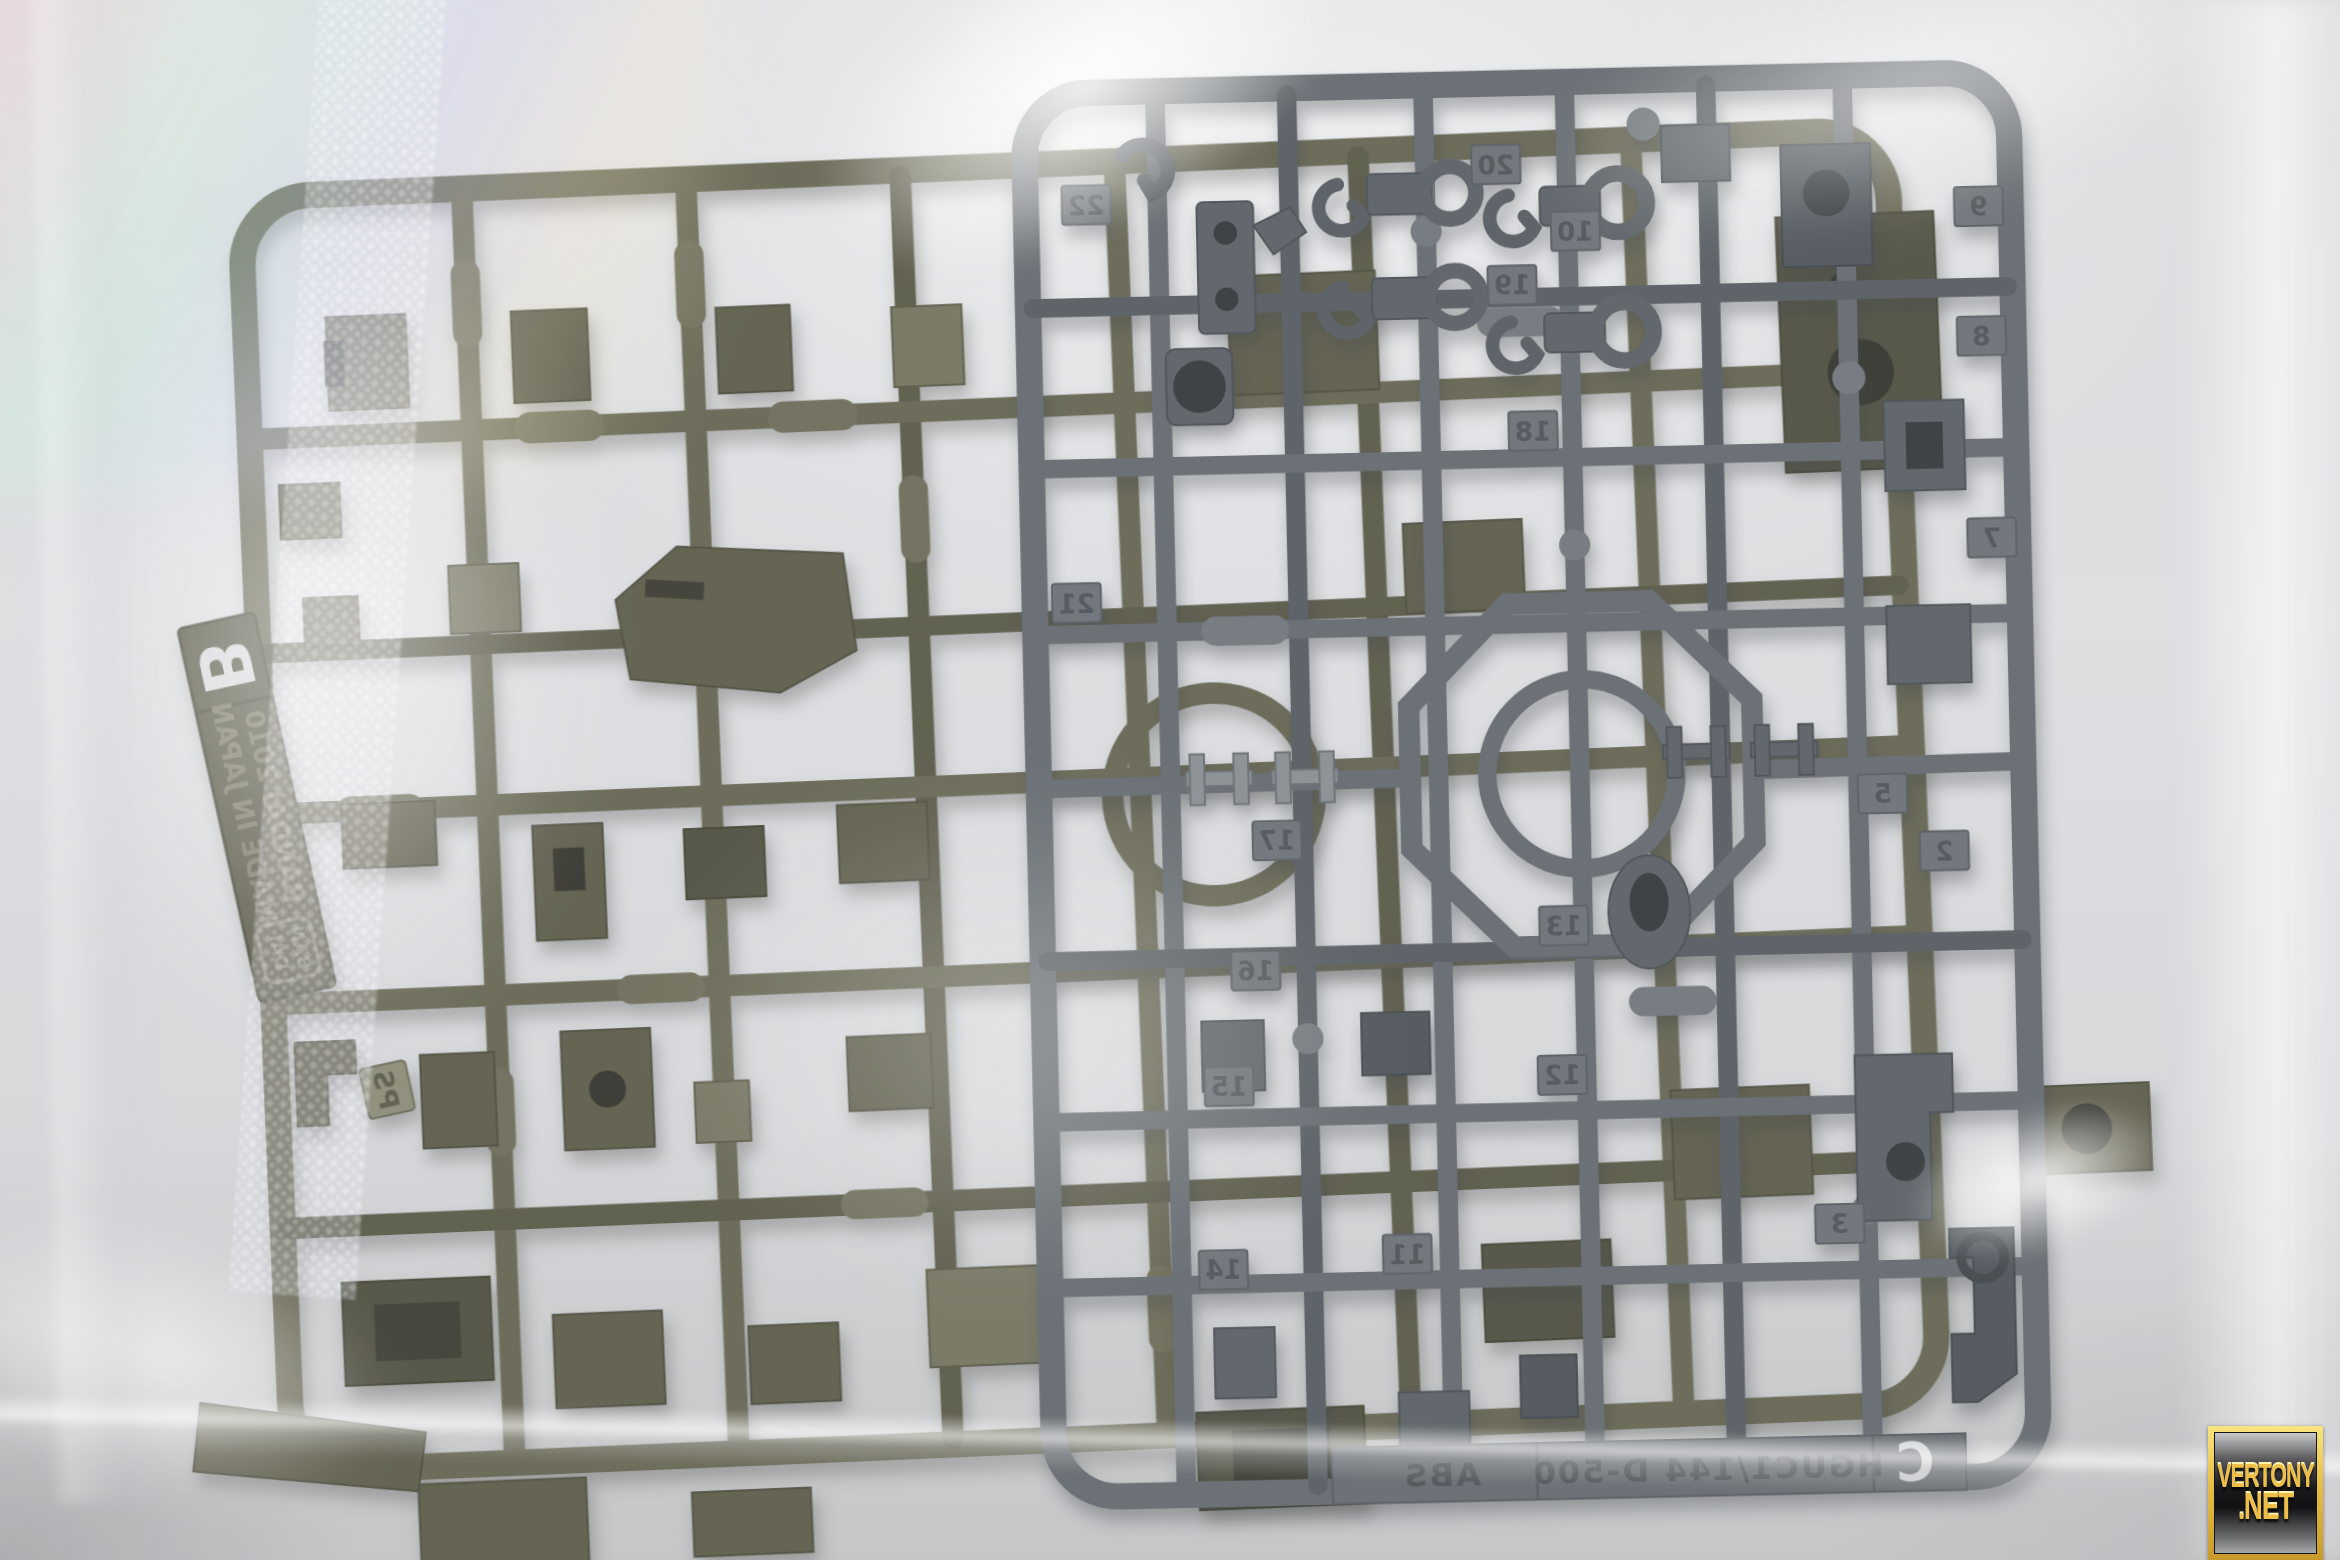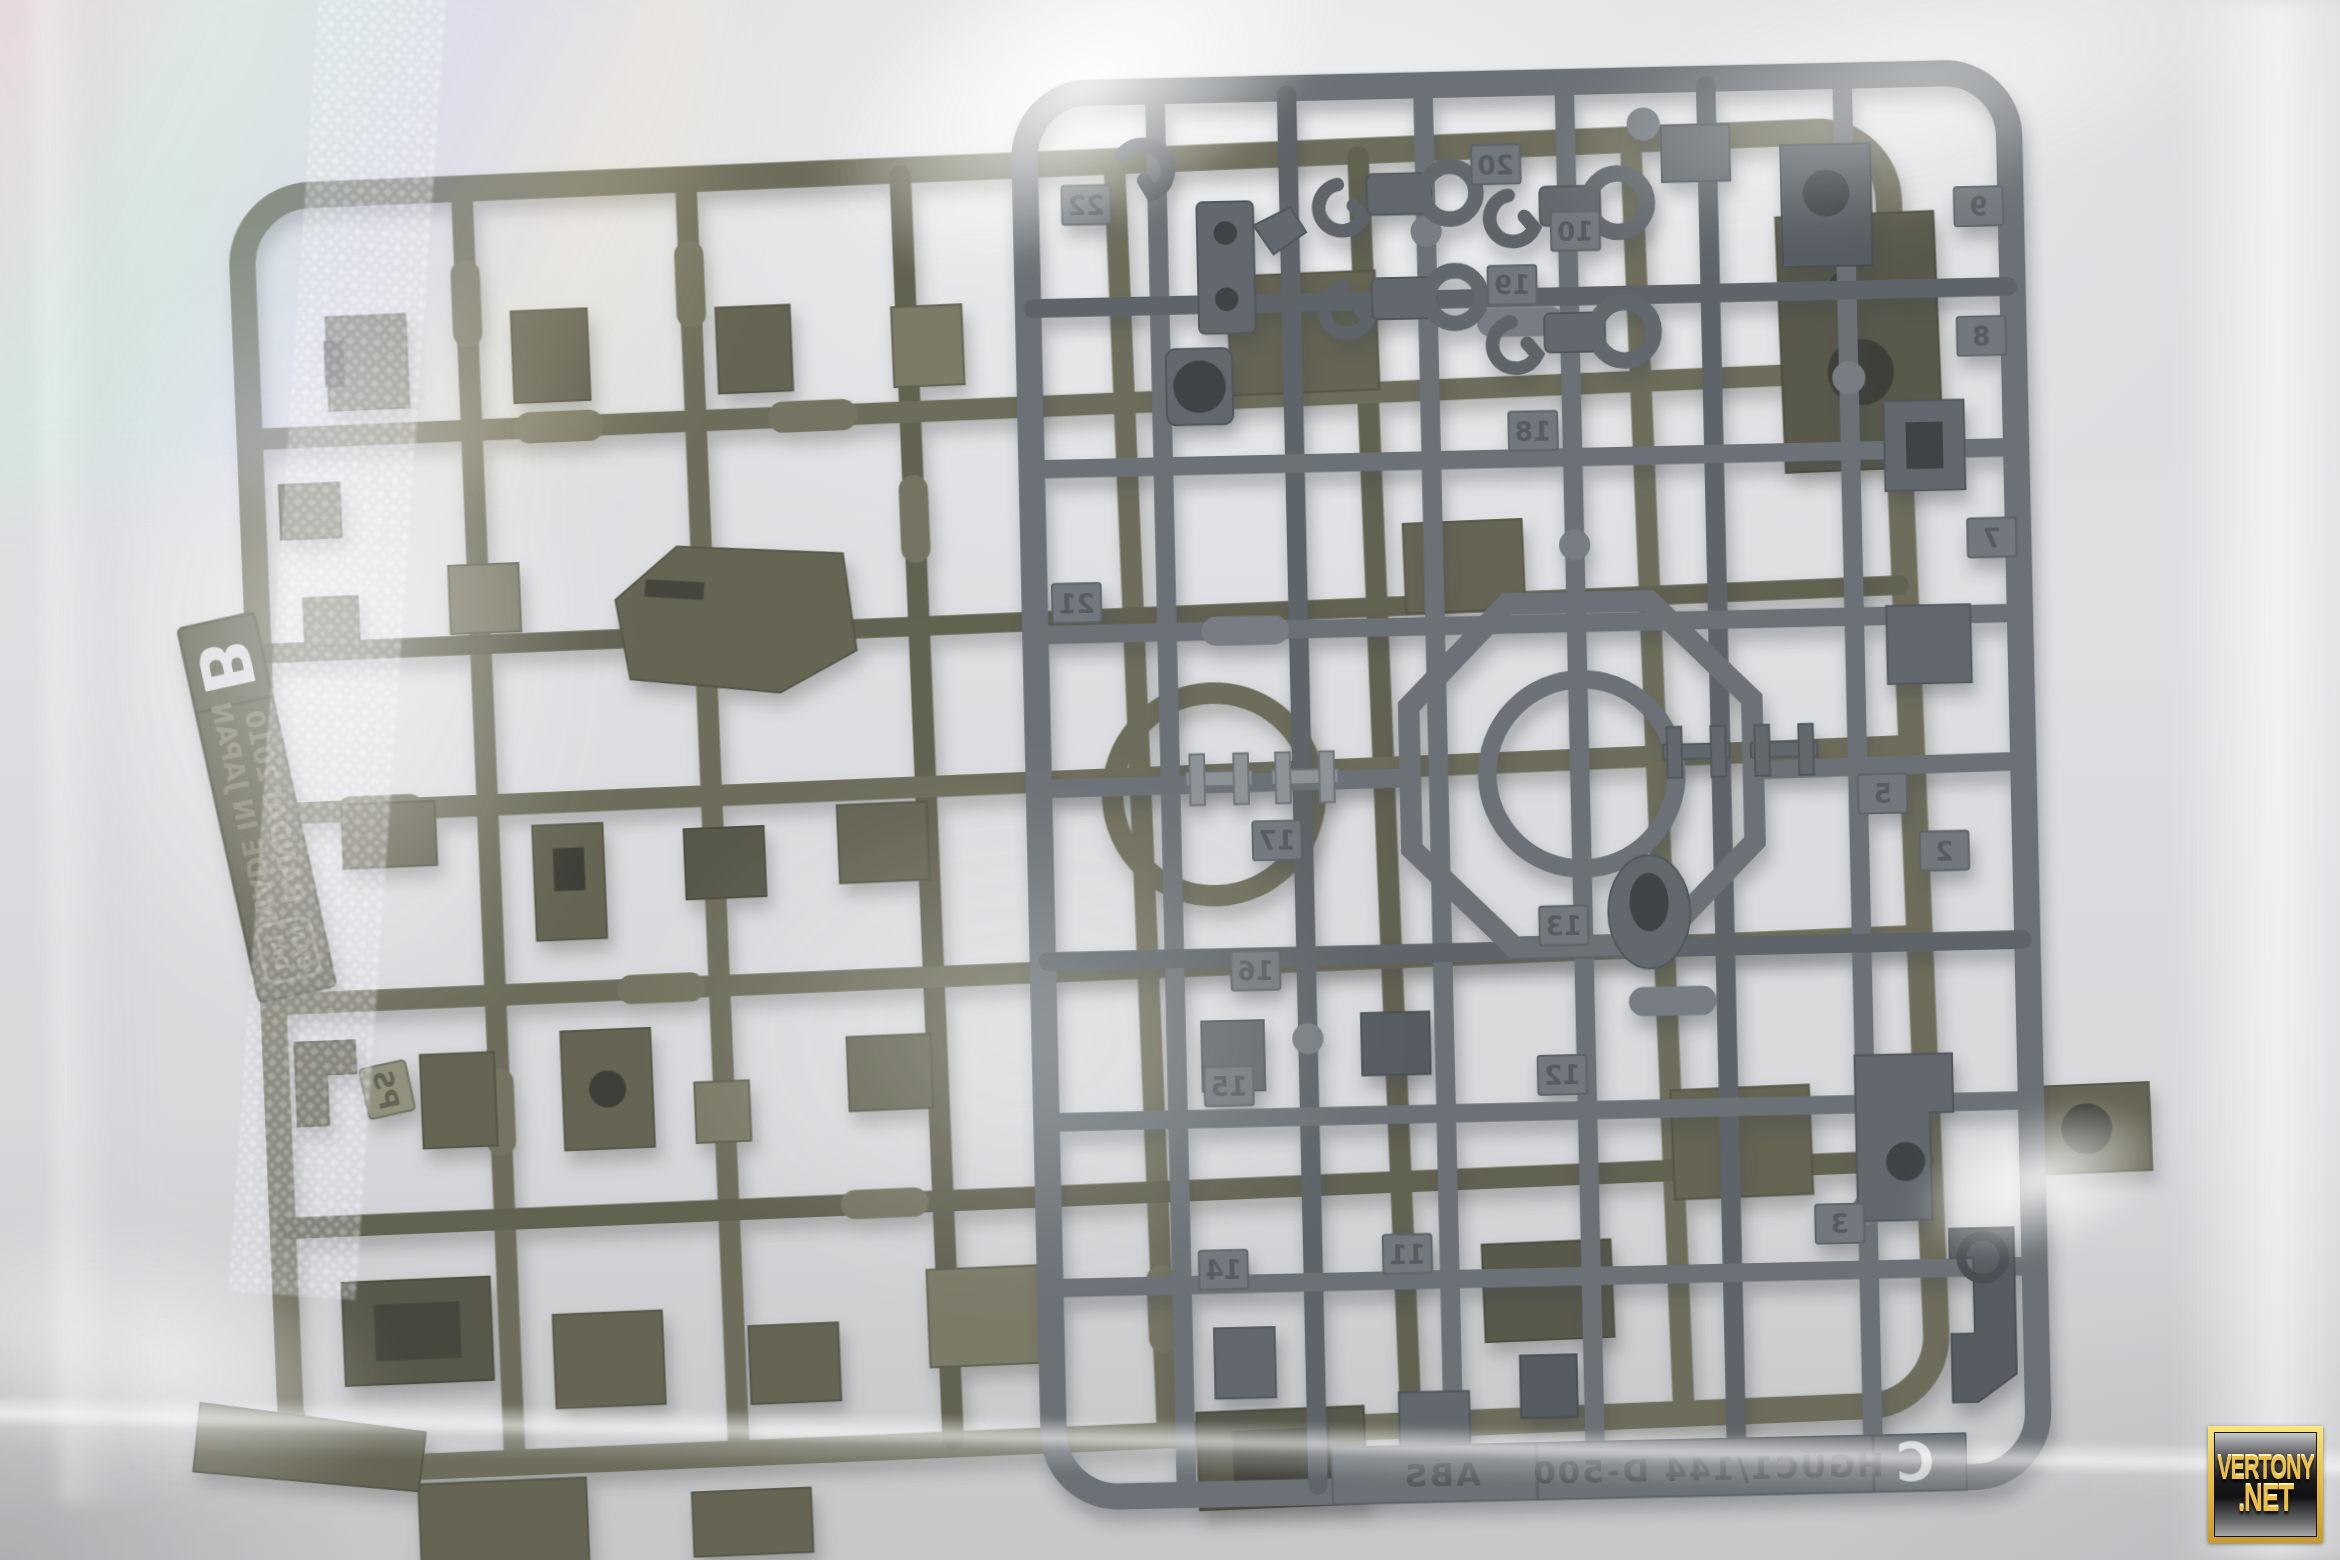--- a/index.html
+++ b/index.html
@@ -33,21 +33,21 @@
   .g-hole{fill:#22262a;}
   .g-tagplate{fill:#5f646a;stroke:#474d53;stroke-width:2;}
   .tag-num{font:700 27px "DejaVu Sans",sans-serif;fill:#3a3f45;text-anchor:middle;opacity:.9;}
   .emboss-o{font:700 27px "DejaVu Sans",sans-serif;fill:#73715a;text-anchor:middle;opacity:.95;}
   .cutout-o{font:700 72px "DejaVu Sans",sans-serif;fill:#d6d7d9;text-anchor:middle;}
   .cutout-g{font:700 54px "DejaVu Sans",sans-serif;fill:#cfd0d2;text-anchor:middle;}
   .emboss-g{font:700 33px "DejaVu Sans",sans-serif;fill:#363b40;text-anchor:middle;opacity:.85;letter-spacing:2px;}
   .logo-txt{font:700 19px "DejaVu Sans",sans-serif;fill:#73715a;text-anchor:middle;}
   
   .watermark{
-    position:absolute;left:2208px;top:1426px;width:115px;height:117px;box-sizing:border-box;
+    position:absolute;left:2208px;top:1426px;width:115px;height:134px;box-sizing:border-box;
     background:linear-gradient(180deg,#f9e57e 0%,#e7bd45 45%,#c89a2c 100%);
     padding:5.9px;box-shadow:0 1px 3.9px rgba(0,0,0,.45);
   }
   .wm-inner{
     width:100%;height:100%;box-sizing:border-box;border:1px solid #15150f;
     background:linear-gradient(180deg,#c7c8ca 0%,#59595b 22%,#1a1a1c 45%,#111113 62%,#6f7072 88%,#a7a8aa 100%);
     display:flex;flex-direction:column;align-items:center;justify-content:center;gap:2px;
   }
   .wm-line1{
     font-family:"Liberation Sans",sans-serif;font-weight:700;font-size:21.5px;letter-spacing:-1px;

